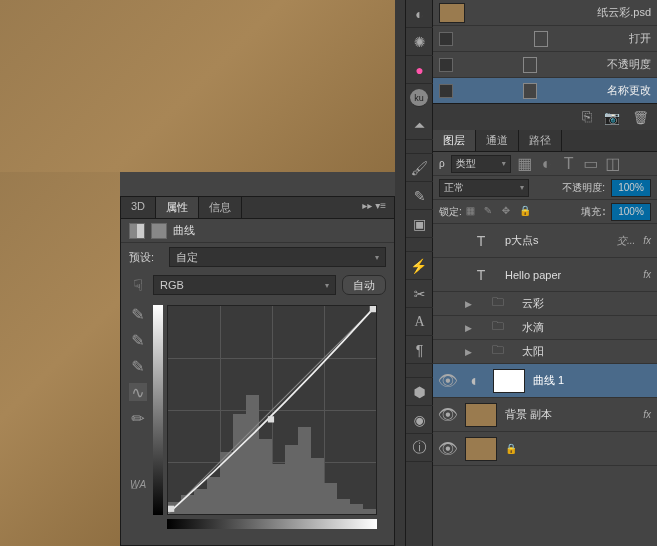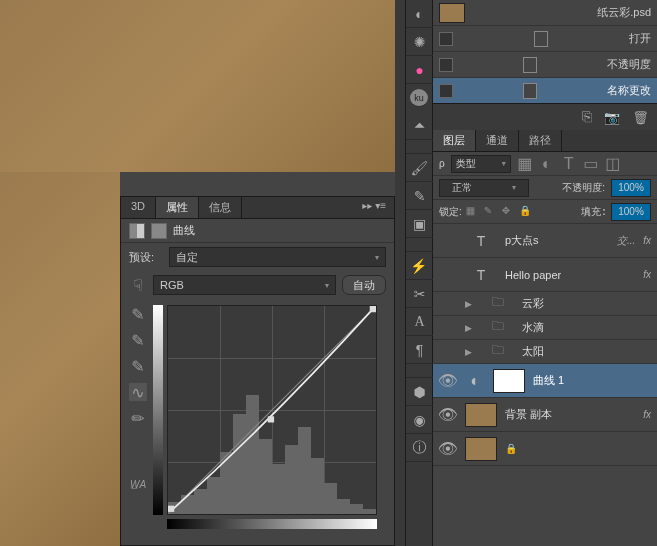--- a/index.html
+++ b/index.html
@@ -41,21 +41,21 @@
 .checkbox { width: 14px; height: 14px; border: 1px solid #666; background: #333; }
 .doc-icon { width: 14px; height: 16px; border: 1px solid #888; background: #444; }
 .history-footer { height: 26px; display: flex; align-items: center; justify-content: flex-end; padding: 0 8px; gap: 12px; background: #3a3a3a; }
 .footer-icon { color: #aaa; font-size: 13px; cursor: pointer; }
 .layers-panel { }
 .layers-tabs { height: 22px; background: #363636; display: flex; border-bottom: 1px solid #1a1a1a; }
 .layers-controls-1 { height: 24px; display: flex; align-items: center; padding: 0 6px; gap: 6px; border-bottom: 1px solid #333; }
 .kind-select { width: 60px; height: 18px; background: #333; border: 1px solid #222; color: #ccc; font-size: 10px; display: flex; align-items: center; padding: 0 4px; justify-content: space-between;}
 .filter-icon { width: 16px; height: 16px; color: #888; cursor: pointer; display: flex; align-items: center; justify-content: center; }
 .layers-controls-2 { height: 24px; display: flex; align-items: center; padding: 0 6px; gap: 6px; border-bottom: 1px solid #333; }
-.mode-select { width: 90px; height: 18px; background: #333; border: 1px solid #222; color: #ccc; font-size: 10px; display: flex; align-items: center; padding: 0 12px; justify-content: space-between; }
+.mode-select { width: 90px; height: 18px; background: #333; border: 1px solid #222; color: #ccc; font-size: 10px; display: flex; align-items: center; padding: 0 4px; justify-content: space-between; }
 .opacity-label { font-size: 10px; color: #ccc; margin-left: auto; }
 .opacity-val { width: 40px; height: 18px; background: #0369a1; border: 1px solid #222; color: #ccc; font-size: 10px; display: flex; align-items: center; justify-content: center; }
 .layers-controls-3 { height: 24px; display: flex; align-items: center; padding: 0 6px; gap: 4px; border-bottom: 1px solid #333; font-size: 10px; color: #ccc; }
 .lock-icon { width: 14px; height: 14px; color: #888; cursor: pointer; }
 .layer-list { }
 .layer-item { height: 34px; display: flex; align-items: center; padding: 0 6px; gap: 8px; border-bottom: 1px solid #333; cursor: pointer; }
 .layer-item.selected { background: #4a6a8a; }
 .vis-toggle { width: 18px; height: 18px; display: flex; align-items: center; justify-content: center; color: #aaa; }
 .layer-thumb { width: 32px; height: 24px; background: #fff; border: 1px solid #222; }
 .layer-thumb.brown { background: #9a7b4f; }

